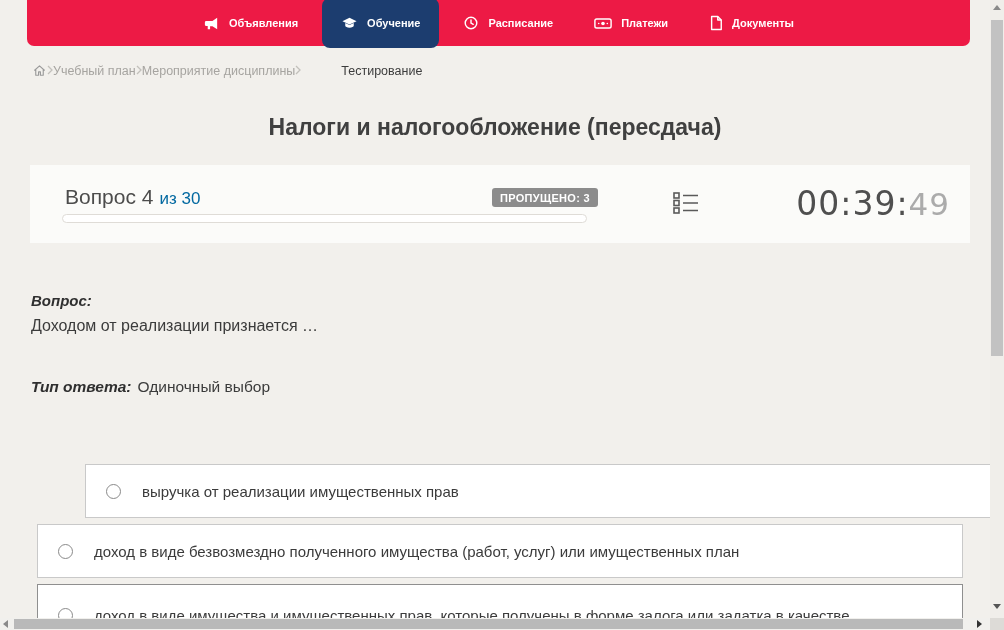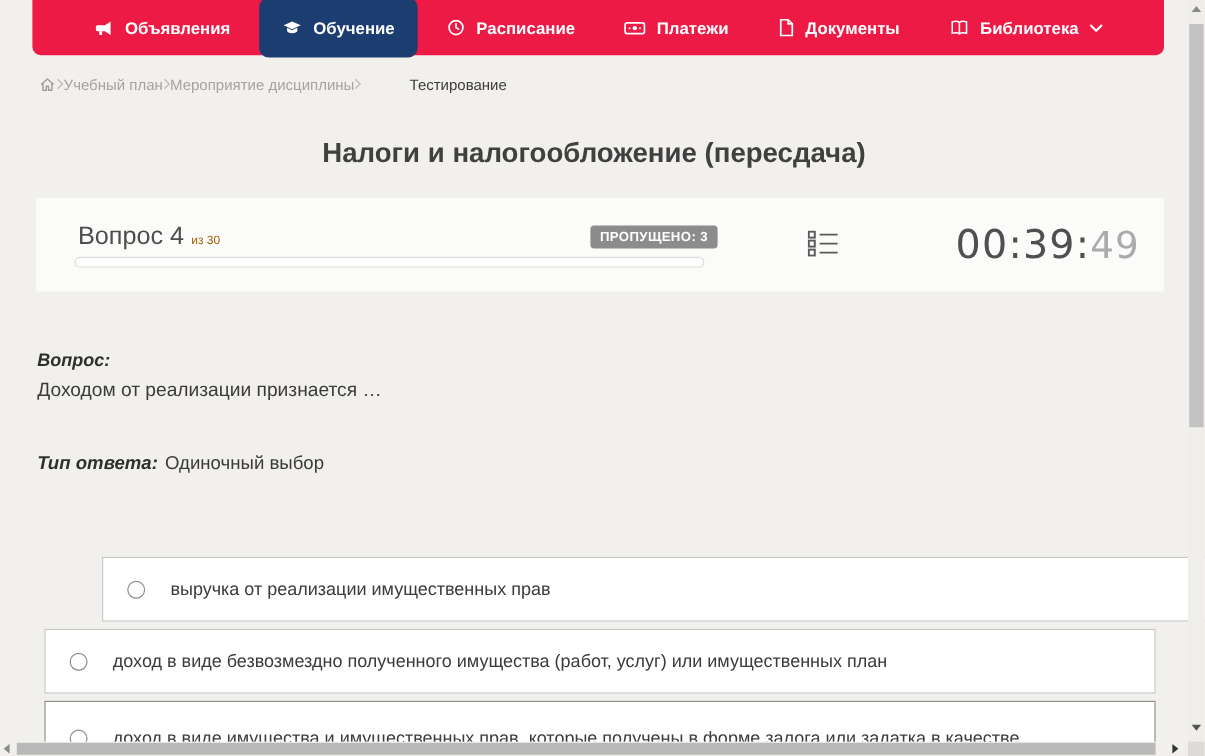--- a/index.html
+++ b/index.html
@@ -2,40 +2,40 @@
 <html><head>
 <meta charset="utf-8">
 <style>
   * { margin:0; padding:0; box-sizing:border-box; }
   body { font-family:"Liberation Sans", sans-serif; }
   .viewport { position:relative; width:1004px; height:630px; background:#f2f0ec; overflow:hidden; }
 
   
   .nav { position:absolute; left:27px; top:0; width:943px; height:46px; background:#ED1A45;
          border-radius:0 0 7px 7px; display:flex; align-items:center; justify-content:center; gap:7px; }
-  .nav-item { display:flex; align-items:center; gap:9px; color:#ffffff; font-weight:bold; font-size:14px;
+  .nav-item { display:flex; align-items:center; gap:9px; color:#ffffff; font-weight:bold; font-size:11px;
               padding:0 17px; height:46px; white-space:nowrap; cursor:pointer; }
   .nav-item.active { background:#1C3D6F; border-radius:8px; height:50px; padding:0 19px; }
   .nav-item svg { display:block; }
 
   
   .breadcrumb { position:absolute; top:63px; left:32px; display:flex; align-items:center; 
                 font-size:12.5px; color:#a6a4a0; }
   .crumb { color:#a6a4a0; cursor:pointer; }
   .crumb-current { color:#3c3c3c;margin-left:40px; }
   .home-icon { display:flex; align-items:center; cursor:pointer; }
 
   
   .page-title { position:absolute; top:114px; left:0; width:990px; text-align:center;
                 color:#404040; font-size:23px; font-weight:bold; }
 
   
   .qcard { position:absolute; left:30px; top:165px; width:940px; height:78px; background:#fbfbf9; }
   .q-number { position:absolute; left:35px; top:20px; font-size:21px; color:#4c4c4c; }
-  .q-total { font-size:10px; color:#a16207; margin-left:6px; }
+  .q-total { font-size:17px; color:#0369a1; margin-left:6px; }
   .badge { position:absolute; left:462px; top:23px; background:#8c8c8c; color:#fff; font-size:11px;
            font-weight:bold; padding:4px 8px 3px; border-radius:3px; letter-spacing:.3px; }
   .progressbar { position:absolute; left:32px; top:49px; width:525px; height:9px; background:#ffffff;
                  border:1px solid #dfdcd7; border-radius:5px; overflow:hidden; }
   .progressfill { height:100%; width:0%; background:#ED1A45; }
   .list-btn { position:absolute; left:643px; top:27px; cursor:pointer; }
   .timer { position:absolute; right:20px; top:19px; font-size:33px; color:#4f4f4f; letter-spacing:1px;
            font-family:"DejaVu Sans", sans-serif; }
   .timer .secs { color:#ababab; font-size:31px; }
 
@@ -111,34 +111,20 @@
     </div>
     <div class="nav-item">
       <span>
         <svg viewBox="0 0 16 18" width="14" height="16">
             <path d="M3 1.5h7L14 5.5V16.5H3z" fill="none" stroke="#fff" stroke-width="1.6" stroke-linejoin="round"></path>
             <path d="M10 1.5V5.5H14" fill="none" stroke="#fff" stroke-width="1.6" stroke-linejoin="round"></path>
           </svg>
       </span>
       <span>Документы</span>
     </div>
-    <div class="nav-item">
-      <span>
-        <svg viewBox="0 0 20 18" width="17" height="16">
-            <path d="M10 4C8.5 2.8 5.5 2.6 3 3.4V14.6c2.5-.8 5.5-.6 7 .6 1.5-1.2 4.5-1.4 7-.6V3.4c-2.5-.8-5.5-.6-7 .6z" fill="none" stroke="#fff" stroke-width="1.5"></path>
-            <path d="M10 4v11" stroke="#fff" stroke-width="1.5"></path>
-          </svg>
-      </span>
-      <span>Библиотека</span>
-      <span>
-        <svg viewBox="0 0 10 6" width="11" height="7">
-            <path d="M1 1l4 4 4-4" fill="none" stroke="#fff" stroke-width="1.6" stroke-linecap="round"></path>
-          </svg>
-      </span>
-    </div>
   </nav>
 
   <div class="breadcrumb">
     <span class="home-icon">
       <svg viewBox="0 0 16 16" width="15" height="15">
           <path d="M2.5 8 8 3l5.5 5M4 7v6h3V9.5h2V13h3V7" fill="none" stroke="#9a9a9a" stroke-width="1.2" stroke-linejoin="round"></path>
         </svg>
     </span>
     <span>
       <svg viewBox="0 0 6 10" width="6" height="10">

